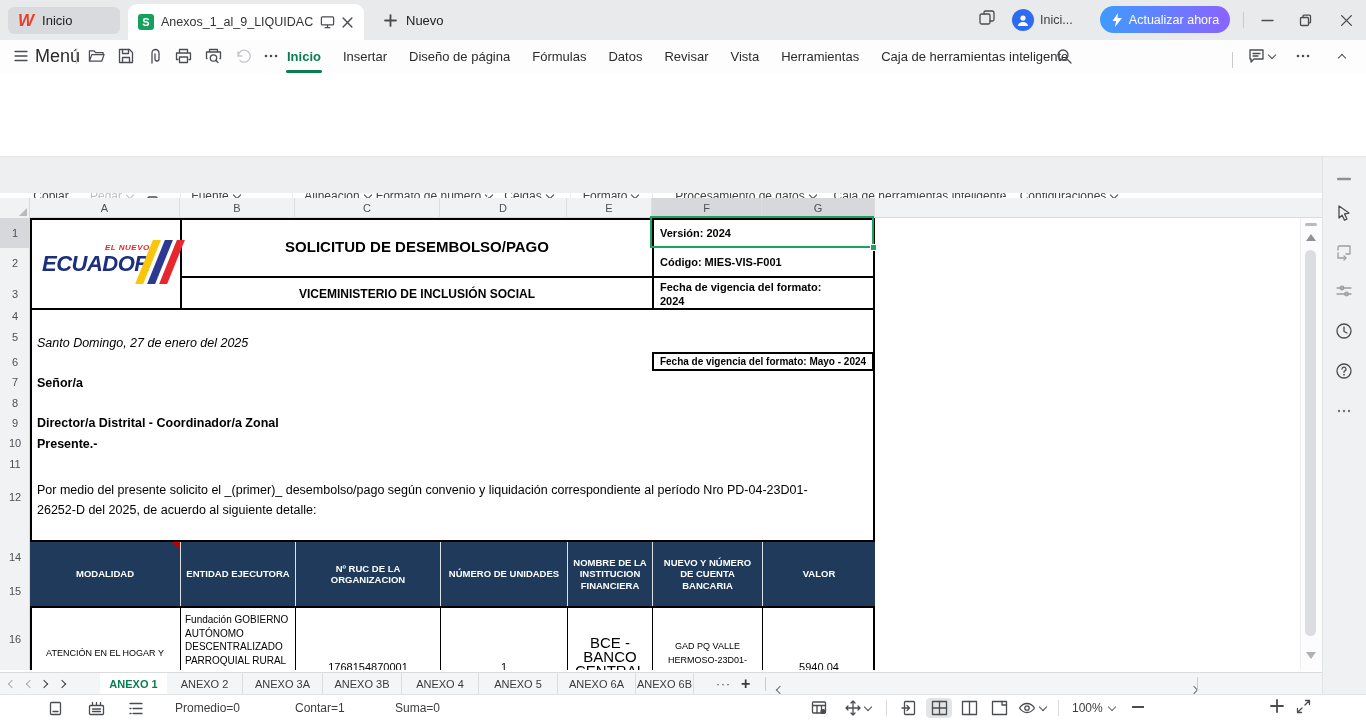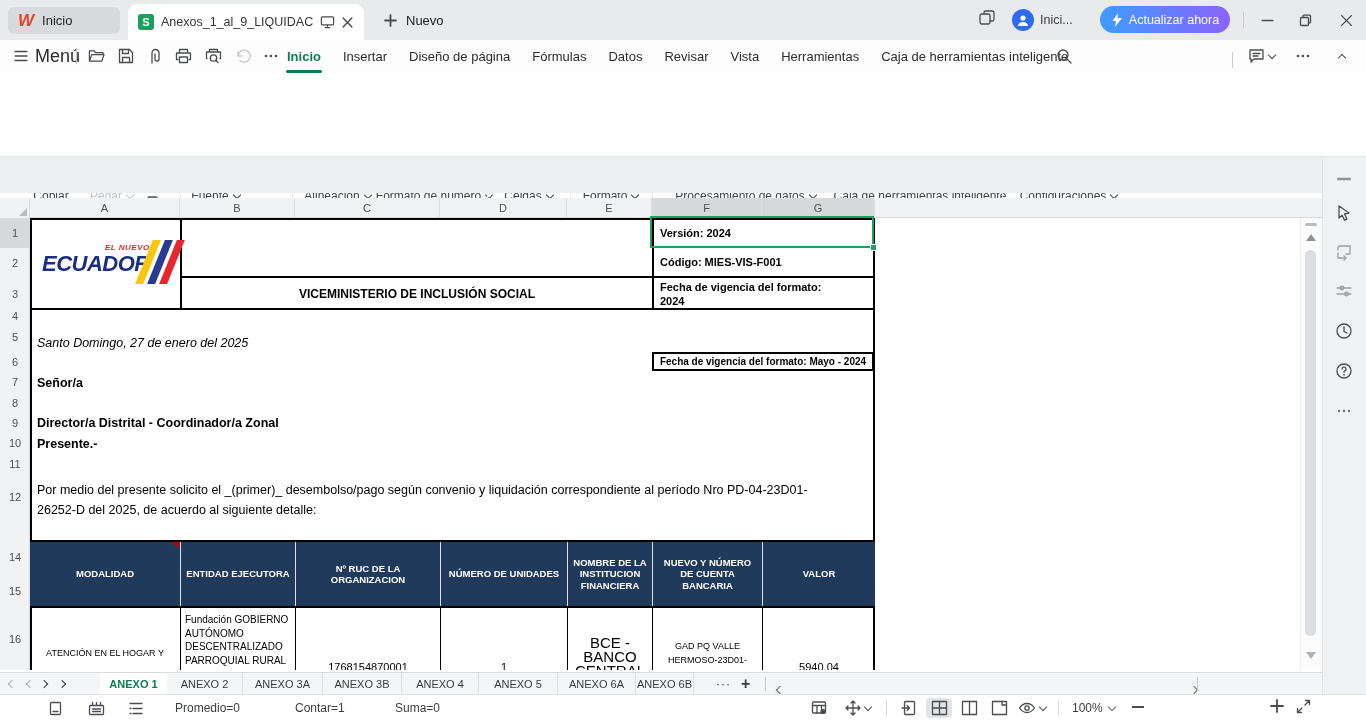--- a/index.html
+++ b/index.html
@@ -478,20 +478,21 @@
   <div class="abs logo">
     <div class="txt">
       <span class="top">EL NUEVO</span>
       <span class="main">ECUADOR</span>
     </div>
     <div class="stripe" style="left:102px;background:#f9c60a;"></div>
     <div class="stripe" style="left:114px;background:#2b3990;"></div>
     <div class="stripe" style="left:126px;background:#e8262d;"></div>
   </div>
 
+  <div class="doc-txt b" style="left:182px;top:238px;width:470px;text-align:center;font-size:15px;">SOLICITUD DE DESEMBOLSO/PAGO</div>
   <div class="doc-txt b" style="left:182px;top:287px;width:470px;text-align:center;font-size:12px;">VICEMINISTERIO DE INCLUSIÓN SOCIAL</div>
   <div class="doc-txt b" style="left:660px;top:227px;font-size:11px;">Versión: 2024</div>
   <div class="doc-txt b" style="left:660px;top:256px;font-size:11px;">Código: MIES-VIS-F001</div>
   <div class="doc-txt b" style="left:660px;top:281px;font-size:11px;width:178px;line-height:13.5px;">Fecha de vigencia del formato: 2024</div>
 
   <div class="doc-txt" style="left:37px;top:336px;font-size:12.5px;font-style:italic;">Santo Domingo,  27 de enero del 2025</div>
   <div class="abs" style="left:652px;top:352px;width:222px;height:19px;border:2px solid #000;box-sizing:border-box;display:flex;align-items:center;justify-content:center;font-size:10px;font-weight:bold;color:#000;white-space:nowrap;">
       <span>Fecha de vigencia del formato: Mayo - 2024</span>
     </div>
   <div class="doc-txt b" style="left:37px;top:376px;font-size:12.5px;">Señor/a</div>

